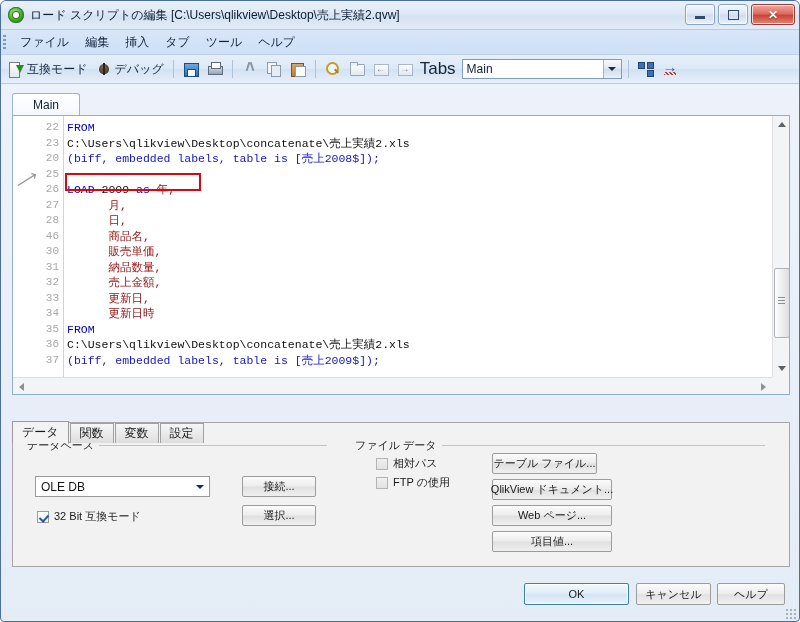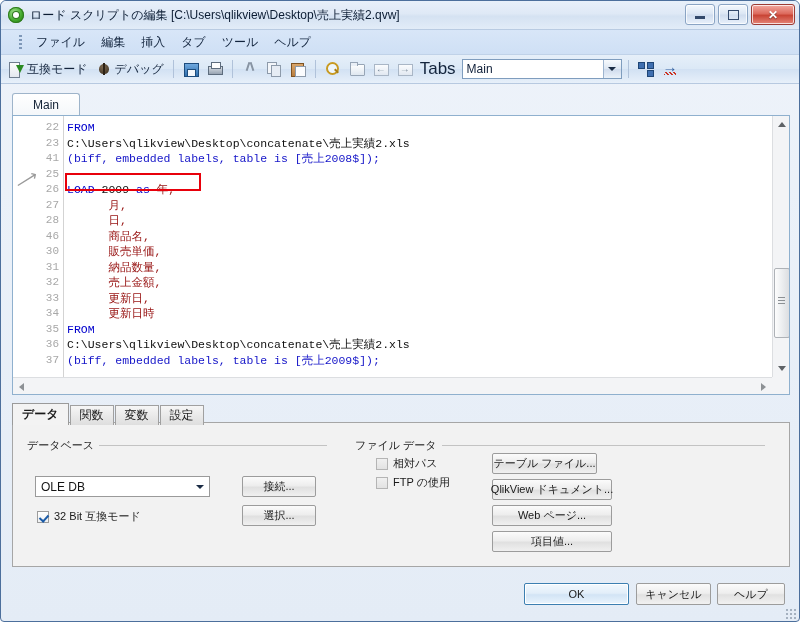--- a/index.html
+++ b/index.html
@@ -92,21 +92,21 @@
     font-family: "Liberation Sans", sans-serif;
     text-shadow: 0 1px 1px rgba(0,0,0,.45);
   }
 
   
   .menubar {
     height: 24px;
     background: linear-gradient(180deg, #d8e6f8 0%, #cfe0f5 100%);
     display: flex;
     align-items: center;
-    padding-left: 16px;
+    padding-left: 0;
     border-bottom: 1px solid #c0d2e8;
   }
   .grip {
     width: 3px;
     height: 16px;
     margin: 0 6px 0 2px;
     background-image: radial-gradient(circle, #7f98b8 45%, transparent 46%);
     background-size: 3px 4px;
   }
   .menu-item {
@@ -454,21 +454,22 @@
     display: flex; align-items: center; justify-content: center;
     background: linear-gradient(180deg,#f6f6f6 0%,#dedede 100%);
     border: 1px solid #a0a0a0;
     border-bottom: none;
     margin-right: 1px;
   }
   .bt.active {
     height: 21px;
     background: #f3f3f3;
     border-color: #9a9a9a;
-    font-weight: bold;
+    font-weight: normal;
+    margin-top: 18px;
   }
   .panel {
     position: absolute;
     left: 11px;
     top: 421px;
     width: 778px;
     height: 145px;
     background: #f2f2f2;
     border: 1px solid #a6a6a6;
     box-sizing: border-box;
@@ -676,21 +677,21 @@
     <div class="edit-tabstrip">
       <div class="edit-tab">Main</div>
     </div>
     <div class="edit-body">
       <div class="code-area">
         <div class="gutter-mark-col"></div>
         <div class="bp-arrow">⟶</div>
         <div class="linenos" id="linenos">
             <div>22</div>
             <div>23</div>
-            <div>41</div>
+            <div>20</div>
             <div>25</div>
             <div>26</div>
             <div>27</div>
             <div>28</div>
             <div>46</div>
             <div>30</div>
             <div>31</div>
             <div>32</div>
             <div>33</div>
             <div>34</div>

